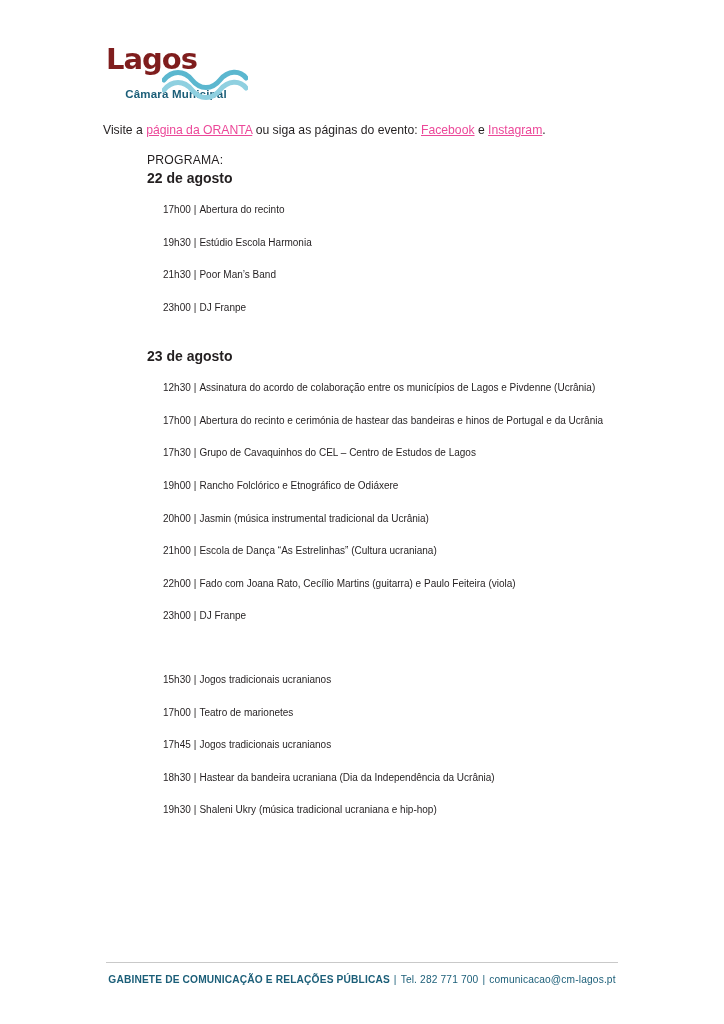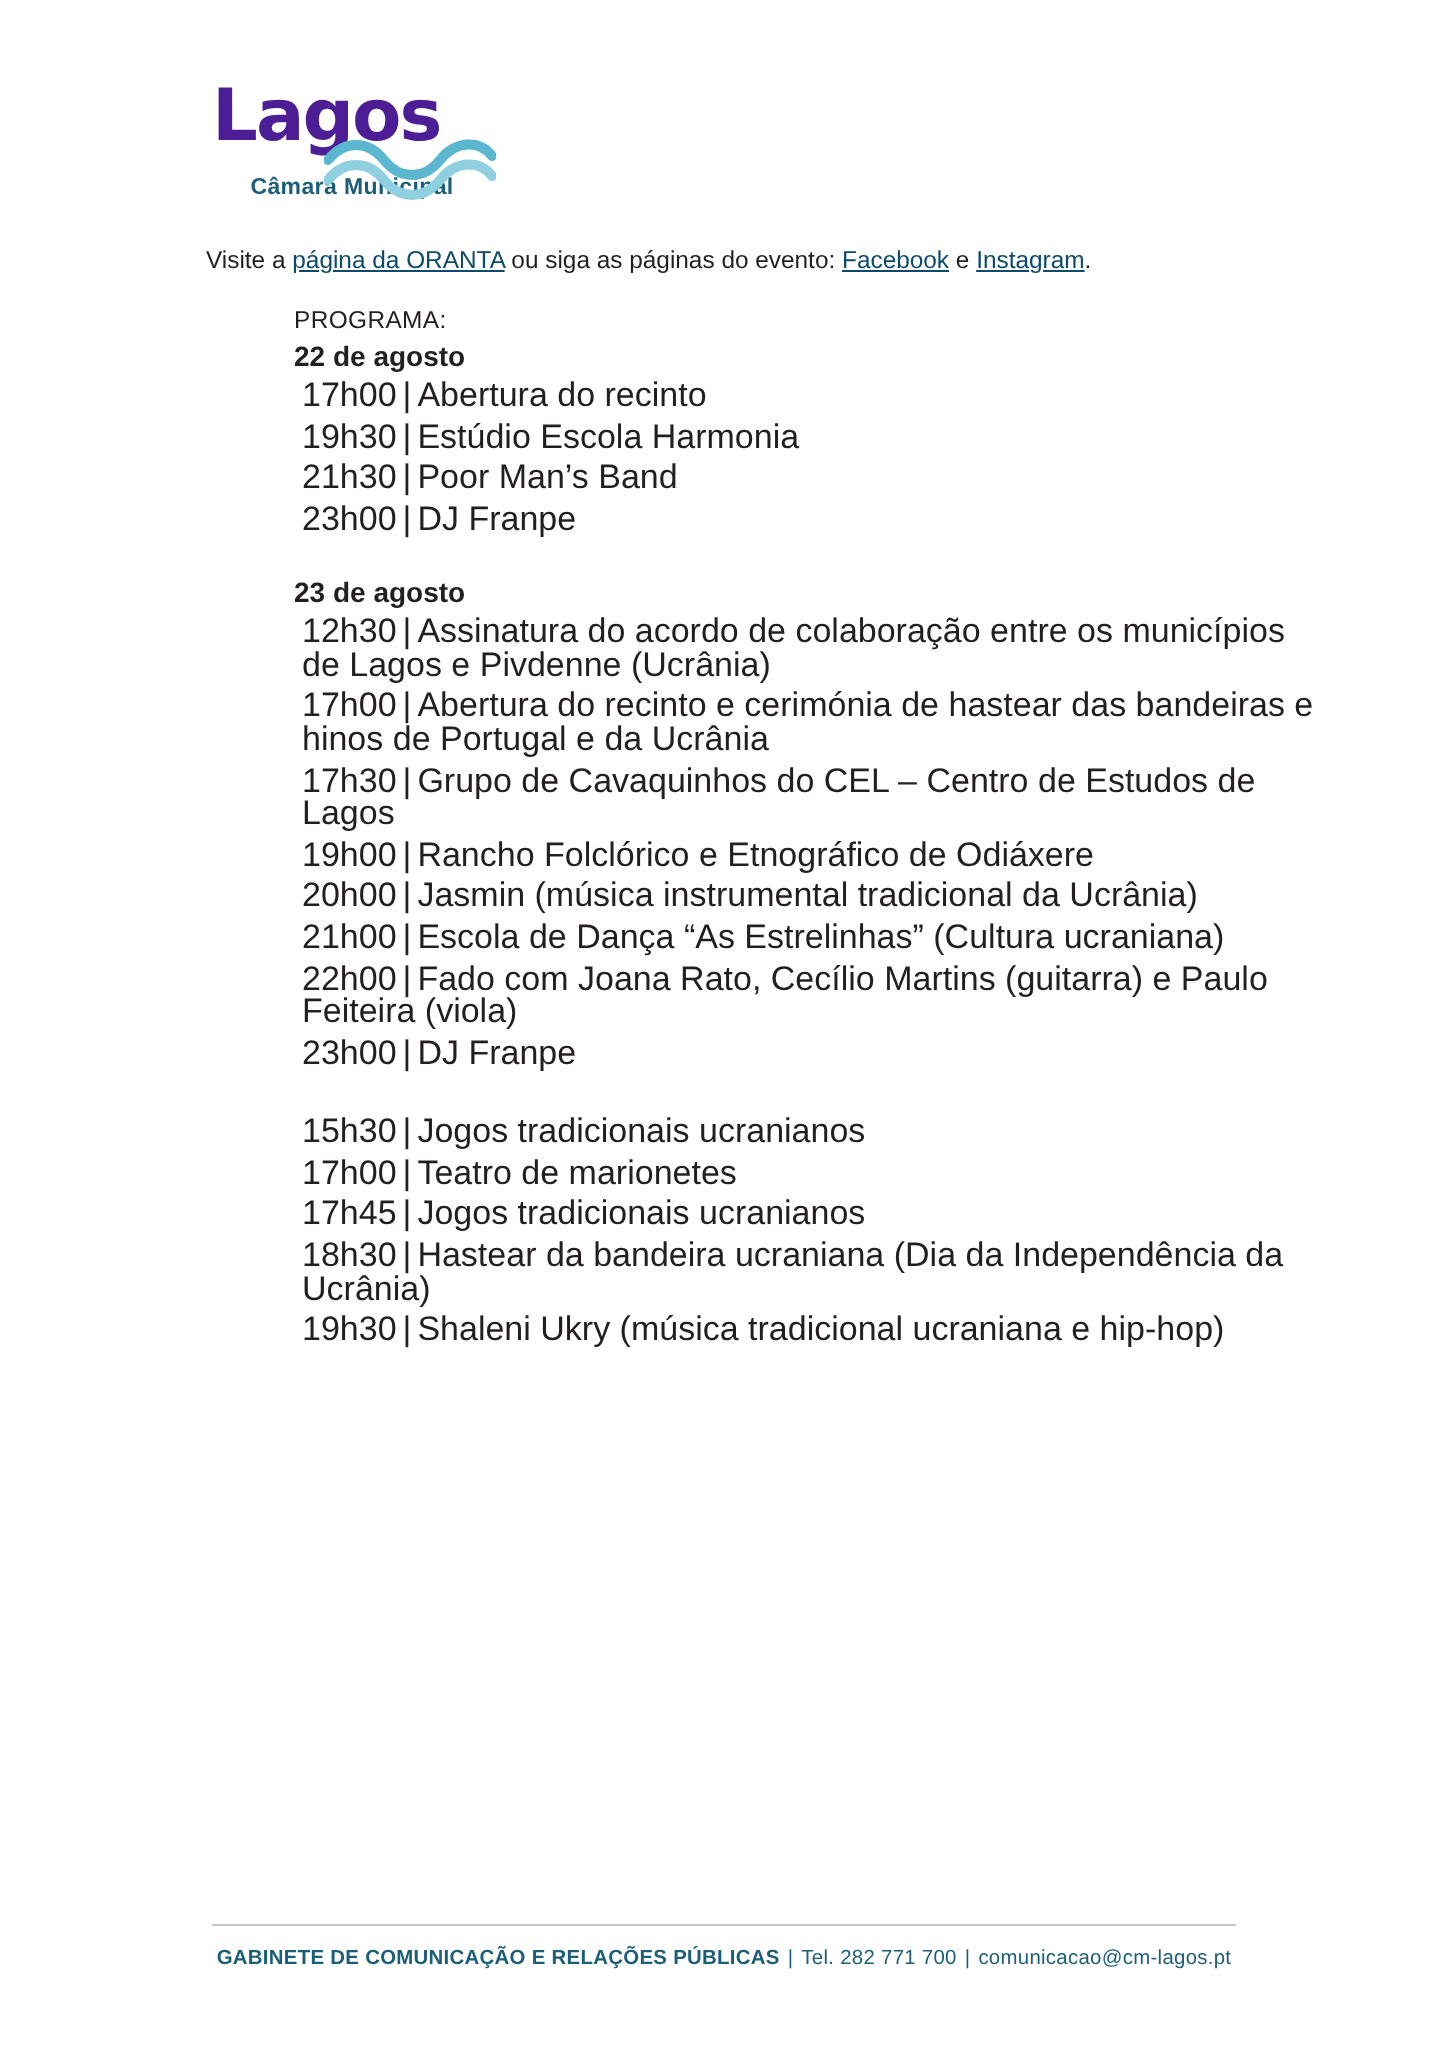--- a/index.html
+++ b/index.html
@@ -25,24 +25,24 @@
 
   
   .logo-block {
     position: absolute;
     left: 106px;
     top: 38px;
     width: 160px;
   }
   .logo-word {
     font-family: "DejaVu Sans", sans-serif;
-    font-size: 36px;
+    font-size: 29px;
     font-weight: bold;
     letter-spacing: -1px;
-    color: #4c1d95;
+    color: #7f1d1d;
     line-height: 42px;
     margin: 0;
   }
   .logo-swoosh {
     position: absolute;
     left: 56px;
     top: 30px;
     width: 86px;
     height: 34px;
     pointer-events: none;
@@ -61,21 +61,21 @@
   
   .intro {
     position: absolute;
     left: 103px;
     top: 122px;
     font-size: 12.2px;
     line-height: 16px;
     color: #231f20;
   }
   .link {
-    color: #0c4a6e;
+    color: #ec4899;
     text-decoration: underline;
     cursor: pointer;
   }
 
   
   .programme {
     position: absolute;
     left: 147px;
     top: 152px;
     width: 520px;
@@ -91,23 +91,23 @@
   .day-head {
     font-weight: bold;
     font-size: 14px;
     margin: 0;
     padding: 0;
   }
   .day-gap {
     height: 15px;
   }
   .entry {
-    margin: 4px;
+    margin: 16px;
     padding: 0;
-    font-size: 17px;
+    font-size: 10px;
     line-height: 16.6px;
     white-space: normal;
   }
   .entry .sep {
     padding: 0 3px;
   }
 
   
   .footer-rule {
     position: absolute;

